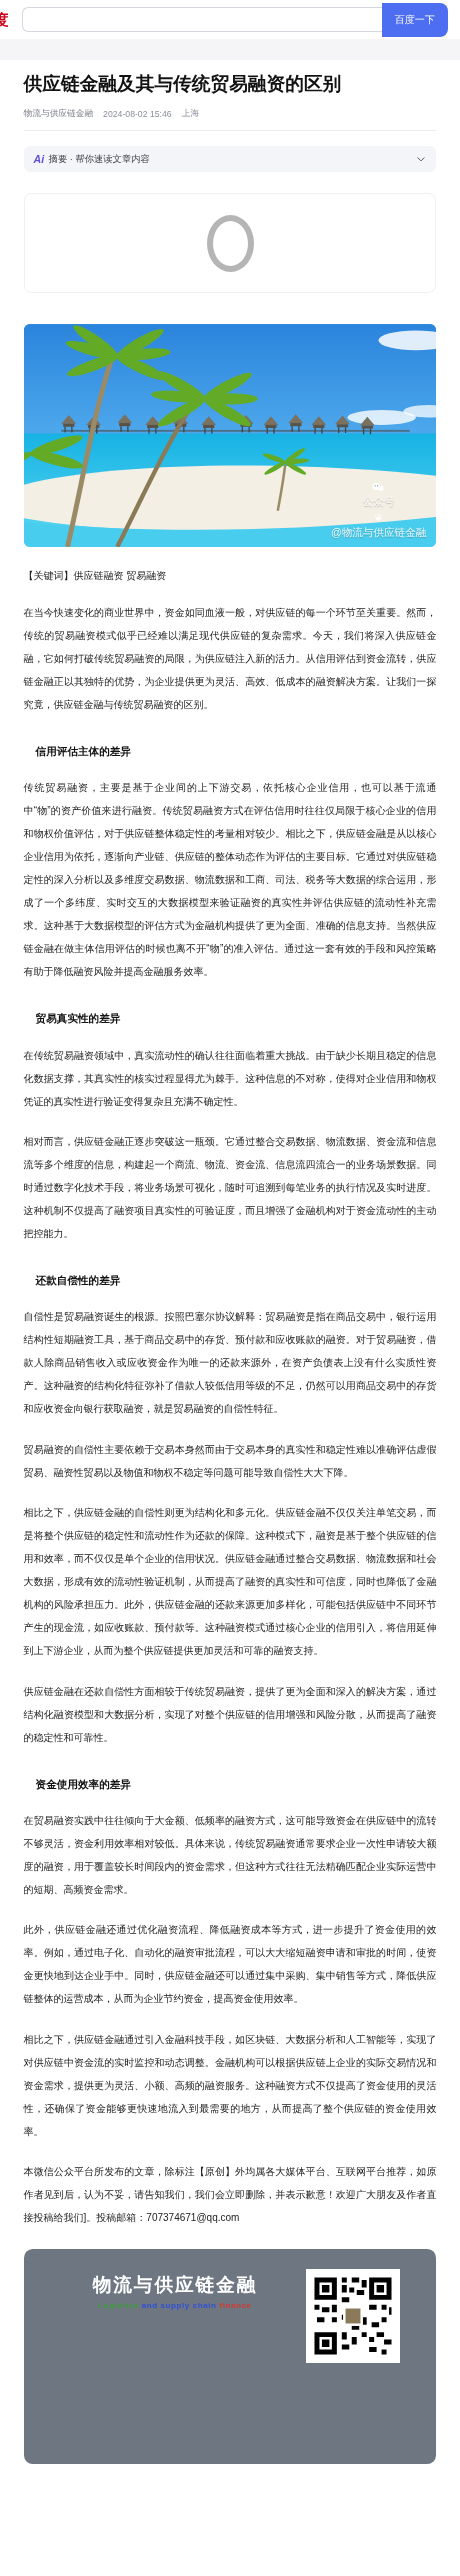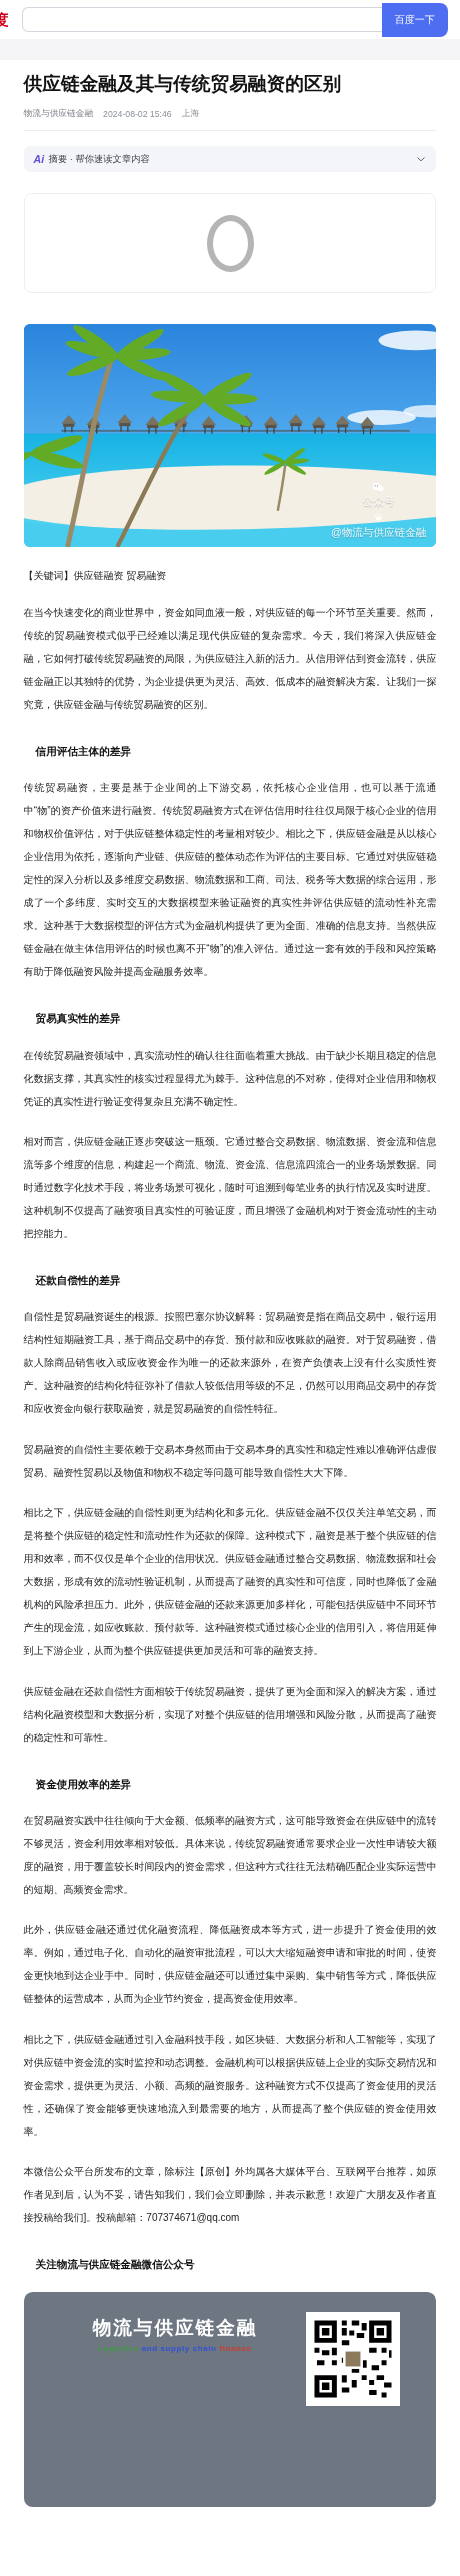--- a/index.html
+++ b/index.html
@@ -202,21 +202,20 @@
     <p class="body-p">相比之下，供应链金融的自偿性则更为结构化和多元化。供应链金融不仅仅关注单笔交易，而是将整个供应链的稳定性和流动性作为还款的保障。这种模式下，融资是基于整个供应链的信用和效率，而不仅仅是单个企业的信用状况。供应链金融通过整合交易数据、物流数据和社会大数据，形成有效的流动性验证机制，从而提高了融资的真实性和可信度，同时也降低了金融机构的风险承担压力。此外，供应链金融的还款来源更加多样化，可能包括供应链中不同环节产生的现金流，如应收账款、预付款等。这种融资模式通过核心企业的信用引入，将信用延伸到上下游企业，从而为整个供应链提供更加灵活和可靠的融资支持。</p>
     <p class="body-p">供应链金融在还款自偿性方面相较于传统贸易融资，提供了更为全面和深入的解决方案，通过结构化融资模型和大数据分析，实现了对整个供应链的信用增强和风险分散，从而提高了融资的稳定性和可靠性。</p>
 
     <h2 class="sec-h">资金使用效率的差异</h2>
     <p class="body-p">在贸易融资实践中往往倾向于大金额、低频率的融资方式，这可能导致资金在供应链中的流转不够灵活，资金利用效率相对较低。具体来说，传统贸易融资通常要求企业一次性申请较大额度的融资，用于覆盖较长时间段内的资金需求，但这种方式往往无法精确匹配企业实际运营中的短期、高频资金需求。</p>
     <p class="body-p">此外，供应链金融还通过优化融资流程、降低融资成本等方式，进一步提升了资金使用的效率。例如，通过电子化、自动化的融资审批流程，可以大大缩短融资申请和审批的时间，使资金更快地到达企业手中。同时，供应链金融还可以通过集中采购、集中销售等方式，降低供应链整体的运营成本，从而为企业节约资金，提高资金使用效率。</p>
     <p class="body-p">相比之下，供应链金融通过引入金融科技手段，如区块链、大数据分析和人工智能等，实现了对供应链中资金流的实时监控和动态调整。金融机构可以根据供应链上企业的实际交易情况和资金需求，提供更为灵活、小额、高频的融资服务。这种融资方式不仅提高了资金使用的灵活性，还确保了资金能够更快速地流入到最需要的地方，从而提高了整个供应链的资金使用效率。</p>
 
     <p class="body-p">本微信公众平台所发布的文章，除标注【原创】外均属各大媒体平台、互联网平台推荐，如原作者见到后，认为不妥，请告知我们，我们会立即删除，并表示歉意！欢迎广大朋友及作者直接投稿给我们]。投稿邮箱：707374671@qq.com</p>
 
-    <h2 class="sec-h">关注物流与供应链金融微信公众号</h2>
 
     <div class="banner-gray">
       <div class="bg-left">
         <div class="bg-title">物流与供应链金融</div>
         <div class="bg-sub">
           <span class="sub-green">Logistics </span><span class="sub-blue">and supply chain </span><span class="sub-red">finance</span>
         </div>
 
       </div>
       <div class="qr-box bg-qr">

